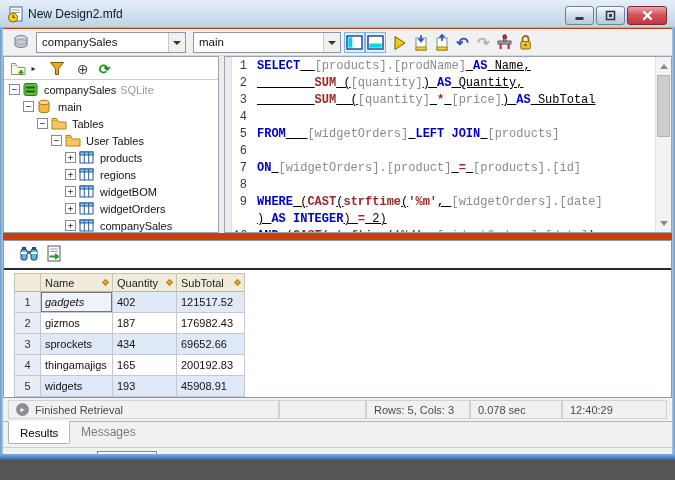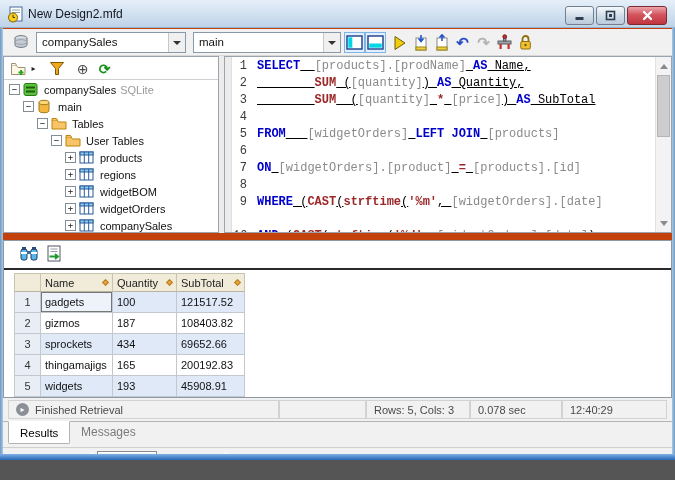--- a/index.html
+++ b/index.html
@@ -88,21 +88,21 @@
   .gcell{border-right:1px solid #c3c8ce;border-bottom:1px solid #c3c8ce;font-size:11px;
     display:flex;align-items:center;padding:0 4px;color:#111;overflow:hidden;text-align:right;}
   .head .gcell{background:#f0ecd9;border-right:1px solid #c8c4ae;border-bottom:1px solid #b8b49e;
     border-top:1px solid #c8c4ae;color:#222;}
   .gc-num{width:27px;justify-content:center;background:#e9edf5;color:#333;border-left:1px solid #c3c8ce;}
   .head .gc-num{background:#f0ecd9;border-left:1px solid #c8c4ae;}
   .gc-0{width:72px;}.gc-1{width:64px;}.gc-2{width:68px;}
   .diamond{margin-left:auto;width:5px;height:5px;background:#e8a33d;border:1px solid #b87f25;transform:rotate(45deg);flex:none;}
   .row-blue .gcell:not(.gc-num){background:#dfe9f7;}
   .row-white .gcell:not(.gc-num){background:#fff;}
-  .cell-focus{background:#eef3fb !important;box-shadow:inset 0 0 0 1px #777;}
+  .cell-focus{background:#eef3fb !important;box-shadow:inset 0 0 0 1px #777;font-style:italic;}
 
   
   .statusbar{position:absolute;left:3px;top:398px;width:669px;height:23px;background:#f1f1f1;}
   .seg{position:absolute;top:2px;height:19px;border:1px solid #d2d2d2;font-size:11px;color:#4a4a4a;
     display:flex;align-items:center;padding:0 7px;white-space:nowrap;}
   .status-circle{width:13px;height:13px;border-radius:50%;background:#8a9096;color:#fff;display:flex;
     align-items:center;justify-content:center;font-size:8px;margin-right:6px;flex:none;}
 
   
   .rtabs{position:absolute;left:3px;top:421px;width:669px;height:26px;background:#f1f1f1;border-top:1px solid #b4b4b4;}
@@ -365,21 +365,21 @@
     <div class="code-area">
         <div class="code-line"><span class="code-num">1</span><span><span class="tk-k">SELECT</span><span class="tk-p">  </span><span class="tk-i">[products].[prodName]</span><span class="tk-p"> </span><span class="tk-k">AS</span><span class="tk-p"> Name,</span></span></div>
         <div class="code-line"><span class="code-num">2</span><span><span class="tk-p">        </span><span class="tk-f">SUM</span><span class="tk-p"> (</span><span class="tk-i">[quantity]</span><span class="tk-p">) </span><span class="tk-k">AS</span><span class="tk-p"> Quantity,</span></span></div>
         <div class="code-line"><span class="code-num">3</span><span><span class="tk-p">        </span><span class="tk-f">SUM</span><span class="tk-p">  (</span><span class="tk-i">[quantity]</span><span class="tk-p"> </span><span class="tk-f">*</span><span class="tk-p"> </span><span class="tk-i">[price]</span><span class="tk-p">) </span><span class="tk-k">AS</span><span class="tk-p"> SubTotal</span></span></div>
         <div class="code-line"><span class="code-num">4</span><span></span></div>
         <div class="code-line"><span class="code-num">5</span><span><span class="tk-k">FROM</span><span class="tk-p">   </span><span class="tk-i">[widgetOrders]</span><span class="tk-p"> </span><span class="tk-k">LEFT JOIN</span><span class="tk-p"> </span><span class="tk-i">[products]</span></span></div>
         <div class="code-line"><span class="code-num">6</span><span></span></div>
         <div class="code-line"><span class="code-num">7</span><span><span class="tk-k">ON</span><span class="tk-p"> </span><span class="tk-i">[widgetOrders].[product]</span><span class="tk-p"> </span><span class="tk-f">=</span><span class="tk-p"> </span><span class="tk-i">[products].[id]</span></span></div>
         <div class="code-line"><span class="code-num">8</span><span></span></div>
         <div class="code-line"><span class="code-num">9</span><span><span class="tk-k">WHERE</span><span class="tk-p"> (</span><span class="tk-f">CAST</span><span class="tk-p">(</span><span class="tk-f">strftime</span><span class="tk-p">(</span><span class="tk-f">'%m'</span><span class="tk-p">, </span><span class="tk-i">[widgetOrders].[date]</span></span></div>
-        <div class="code-line"><span class="code-num"></span></div>
+        <div class="code-line"><span class="code-num"></span><span><span class="tk-p">) </span><span class="tk-k">AS INTEGER</span><span class="tk-p">) </span><span class="tk-f">=</span><span class="tk-p"> 2)</span></span></div>
         <div class="code-line"><span class="code-num">10</span><span><span class="tk-k">AND</span><span class="tk-p"> (</span><span class="tk-f">CAST</span><span class="tk-p">(</span><span class="tk-f">strftime</span><span class="tk-p">(</span><span class="tk-f">'%d'</span><span class="tk-p">, </span><span class="tk-i">[widgetOrders].[date]</span><span class="tk-p">)</span></span></div>
       </div>
     <div class="vscroll">
       <span class="sc-arrow" style="top:1px">
           <span class="tri-up-s"></span>
         </span>
       <span class="sc-arrow" style="bottom:1px">
           <span class="tri-down-s"></span>
         </span>
       <div class="sc-thumb"></div>
@@ -422,28 +422,28 @@
             <span class="diamond"></span>
           </div>
           <div class="gcell gc-2">
             <span>SubTotal</span>
             <span class="diamond"></span>
           </div>
         </div>
         <div class="grow row-blue">
           <div class="gcell gc-num">1</div>
           <div class="gcell gc-0 cell-focus">gadgets</div>
-          <div class="gcell gc-1">100</div>
+          <div class="gcell gc-1">402</div>
           <div class="gcell gc-2">121517.52</div>
         </div>
         <div class="grow row-white">
           <div class="gcell gc-num">2</div>
           <div class="gcell gc-0">gizmos</div>
           <div class="gcell gc-1">187</div>
-          <div class="gcell gc-2">108403.82</div>
+          <div class="gcell gc-2">176982.43</div>
         </div>
         <div class="grow row-blue">
           <div class="gcell gc-num">3</div>
           <div class="gcell gc-0">sprockets</div>
           <div class="gcell gc-1">434</div>
           <div class="gcell gc-2">69652.66</div>
         </div>
         <div class="grow row-white">
           <div class="gcell gc-num">4</div>
           <div class="gcell gc-0">thingamajigs</div>

